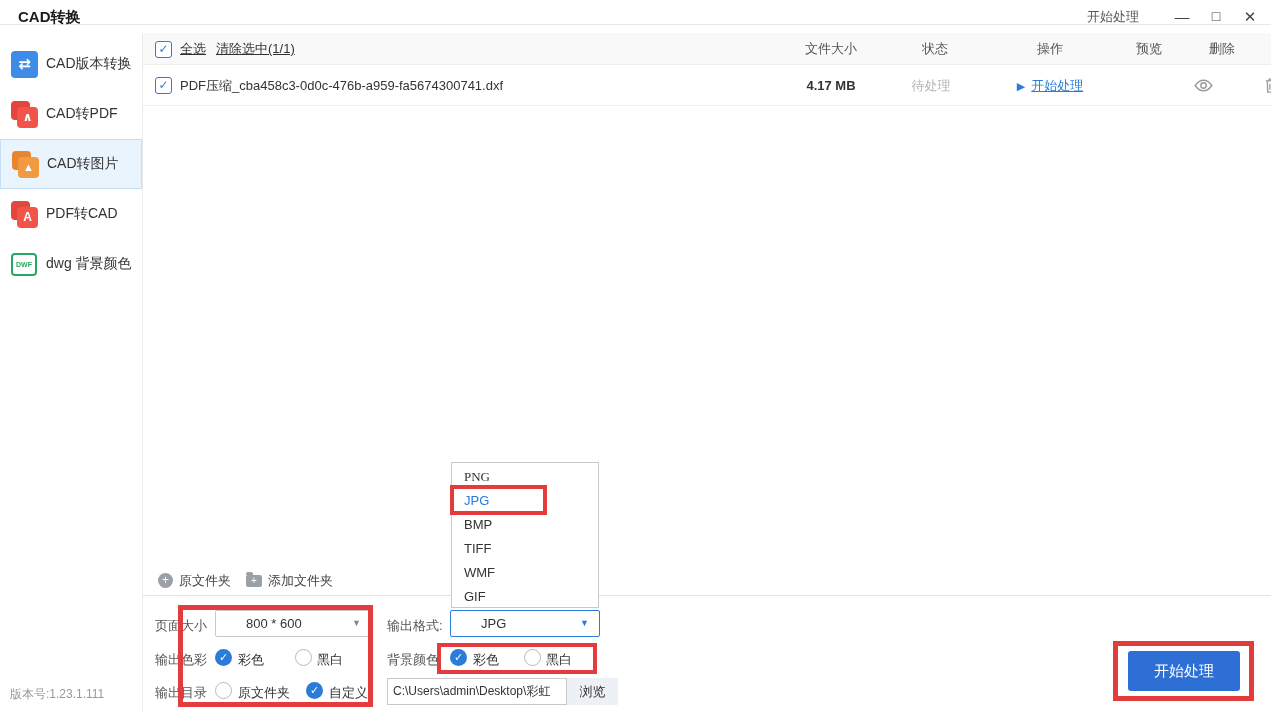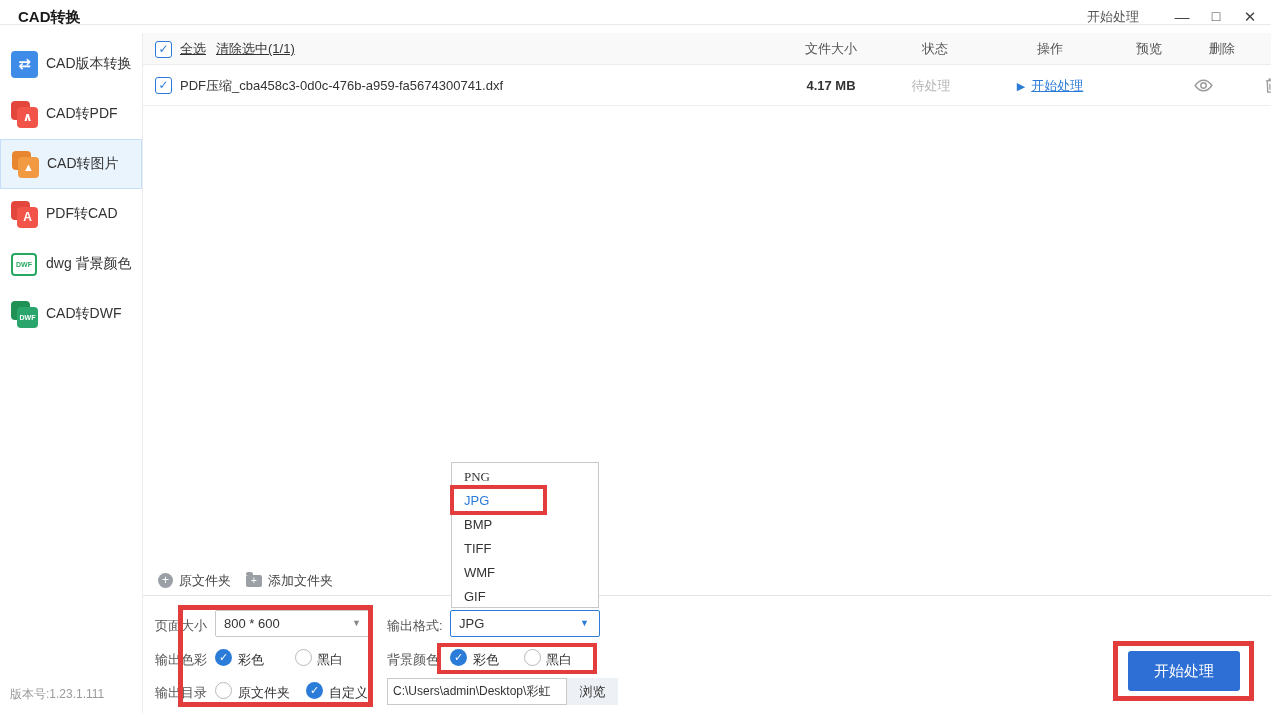--- a/index.html
+++ b/index.html
@@ -48,21 +48,21 @@
   .action-cell .txt { text-decoration:underline; }
   .icon-cell { top:0; height:41px; display:flex; align-items:center; cursor:pointer; }
   
   .add-row { position:absolute; left:143px; top:565px; width:1128px; height:31px; border-bottom:1px solid #e4e4e4; background:#fff; }
   .add-item { position:absolute; top:0; height:31px; display:flex; align-items:center; cursor:pointer; font-size:13px; color:#444; }
   .plus-circle { width:15px; height:15px; border-radius:50%; background:#9aa0a6; color:#fff; font-size:12px; line-height:14px; text-align:center; margin-right:6px; }
   .folder-plus { position:relative; width:16px; height:12px; background:#9aa0a6; border-radius:2px; margin-right:6px; color:#fff; font-size:10px; line-height:12px; text-align:center; }
   .folder-plus:before { content:""; position:absolute; left:0; top:-3px; width:7px; height:3px; background:#9aa0a6; border-radius:2px 2px 0 0; }
   
   .s-label { position:absolute; font-size:13px; color:#555; white-space:nowrap; }
-  .dropdown { position:absolute; height:27px; background:#fff; border:1px solid #c8c8c8; border-radius:2px; font-size:13px; color:#333; line-height:25px; padding-left:8px; cursor:pointer; }
+  .dropdown { position:absolute; height:27px; background:#fff; border:1px solid #c8c8c8; border-radius:2px; font-size:13px; color:#333; line-height:25px; padding-left:30px; cursor:pointer; }
   .dropdown .arrow { position:absolute; right:10px; top:0; line-height:25px; font-size:9px; color:#888; }
   .dropdown.blue { border-color:#2b7cd8; }
   .dropdown.blue .arrow { color:#2b7cd8; }
   .radio { position:absolute; width:17px; height:17px; border-radius:50%; cursor:pointer; }
   .radio.on { background:#2b7cd8; color:#fff; font-size:11px; line-height:17px; text-align:center; }
   .radio.off { background:#fff; border:1px solid #b9b9b9; }
   .r-label { position:absolute; font-size:13px; color:#333; white-space:nowrap; }
   .path-input { position:absolute; left:387px; top:678px; width:180px; height:27px; border:1px solid #c8c8c8; background:#fff; font-size:12px; color:#333; line-height:25px; padding-left:5px; white-space:nowrap; overflow:hidden; }
   .browse-btn { position:absolute; left:567px; top:678px; width:51px; height:27px; background:#edf0f4; font-size:13px; color:#333; text-align:center; line-height:27px; cursor:pointer; }
   .start-btn { position:absolute; left:1128px; top:651px; width:112px; height:40px; background:#2d6fd4; border-radius:3px; color:#fff; font-size:15px; text-align:center; line-height:40px; cursor:pointer; }
@@ -117,27 +117,20 @@
             <span class="back"></span>
             <span class="front">A</span>
           </span>
         <span class="label">PDF转CAD</span>
       </div>
       <div class="side-item">
         <span class="side-icon icon-dwg">
             <span class="front">DWF</span>
           </span>
         <span class="label">dwg 背景颜色</span>
-      </div>
-      <div class="side-item">
-        <span class="side-icon icon-dwf">
-            <span class="back"></span>
-            <span class="front">DWF</span>
-          </span>
-        <span class="label">CAD转DWF</span>
       </div>
     </div>
     <div class="version">版本号:1.23.1.111</div>
   </div>
 
   <div class="list-header">
     <span class="cbx" style="left:12px; top:8px;">✓</span>
     <span class="lh-selectall">全选</span>
     <span class="lh-clear">清除选中(1/1)</span>
     <span class="col" style="left:688px;">文件大小</span>

